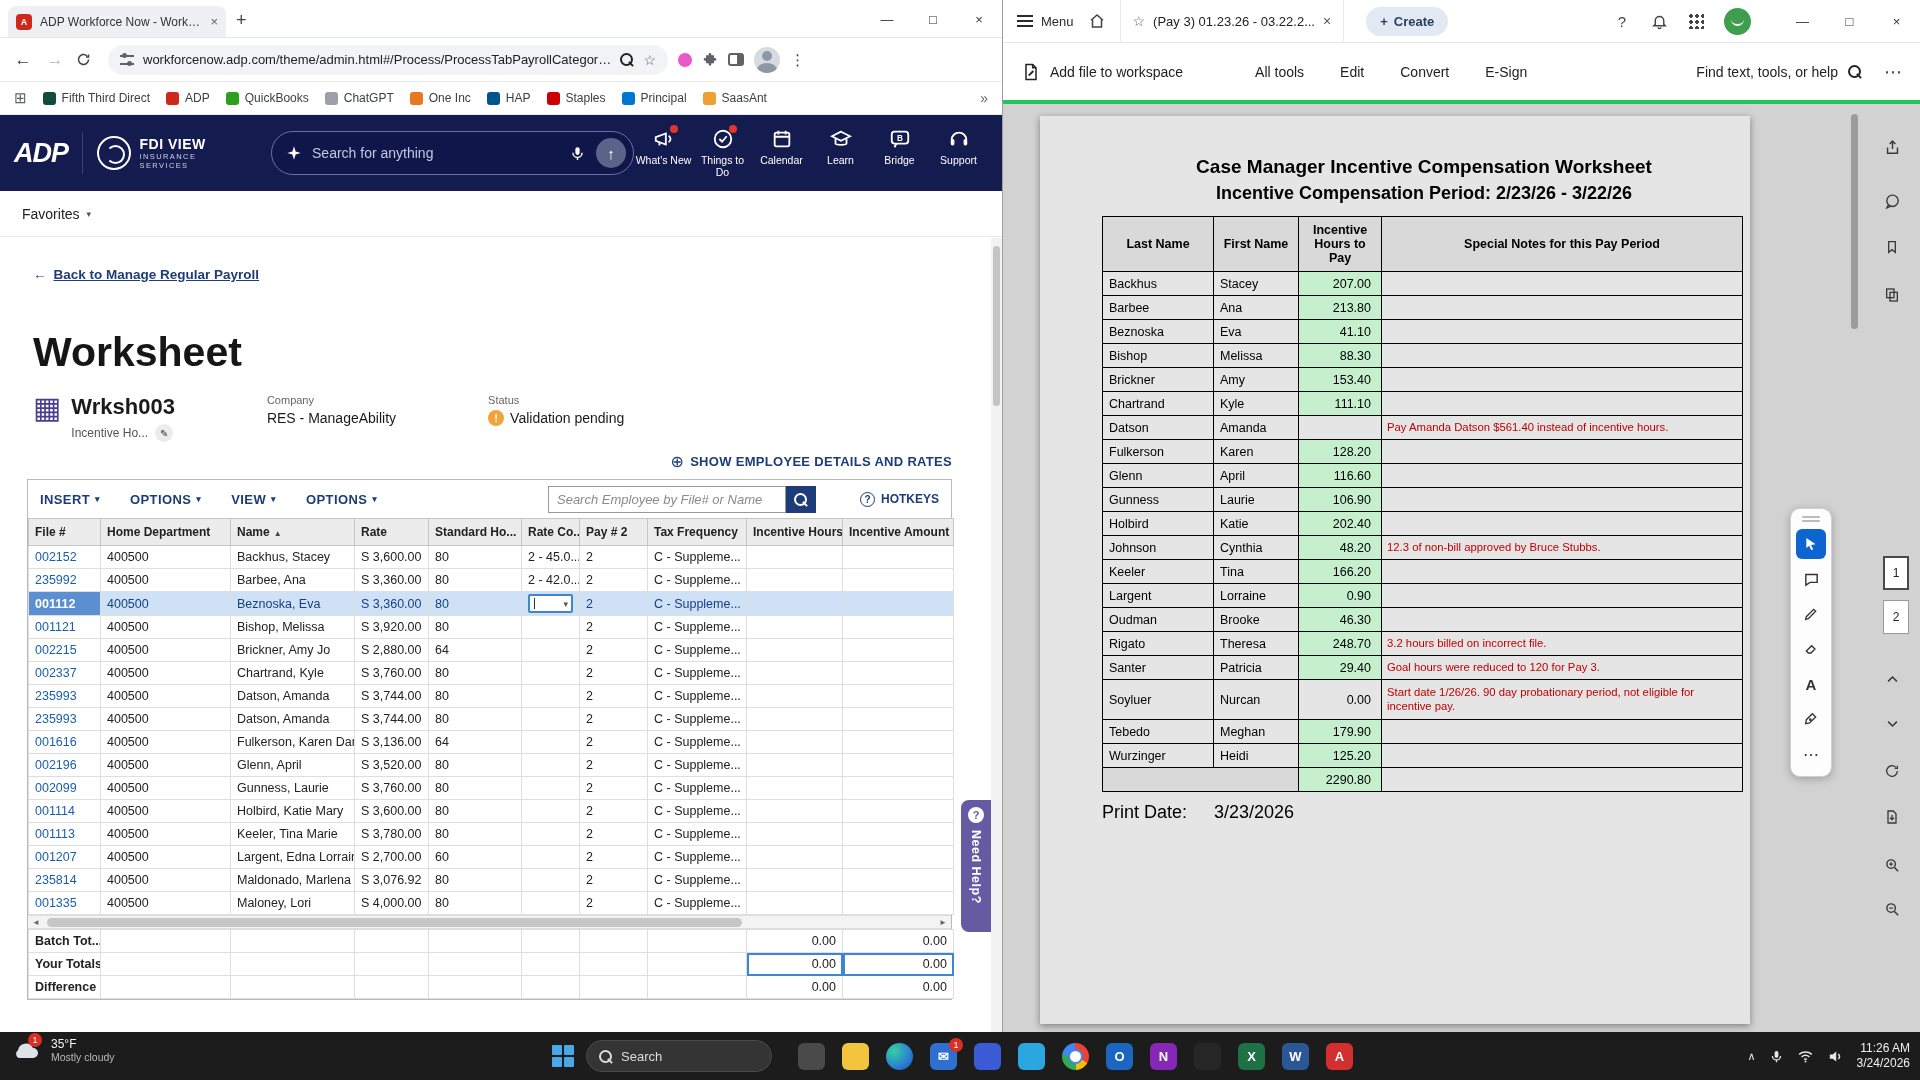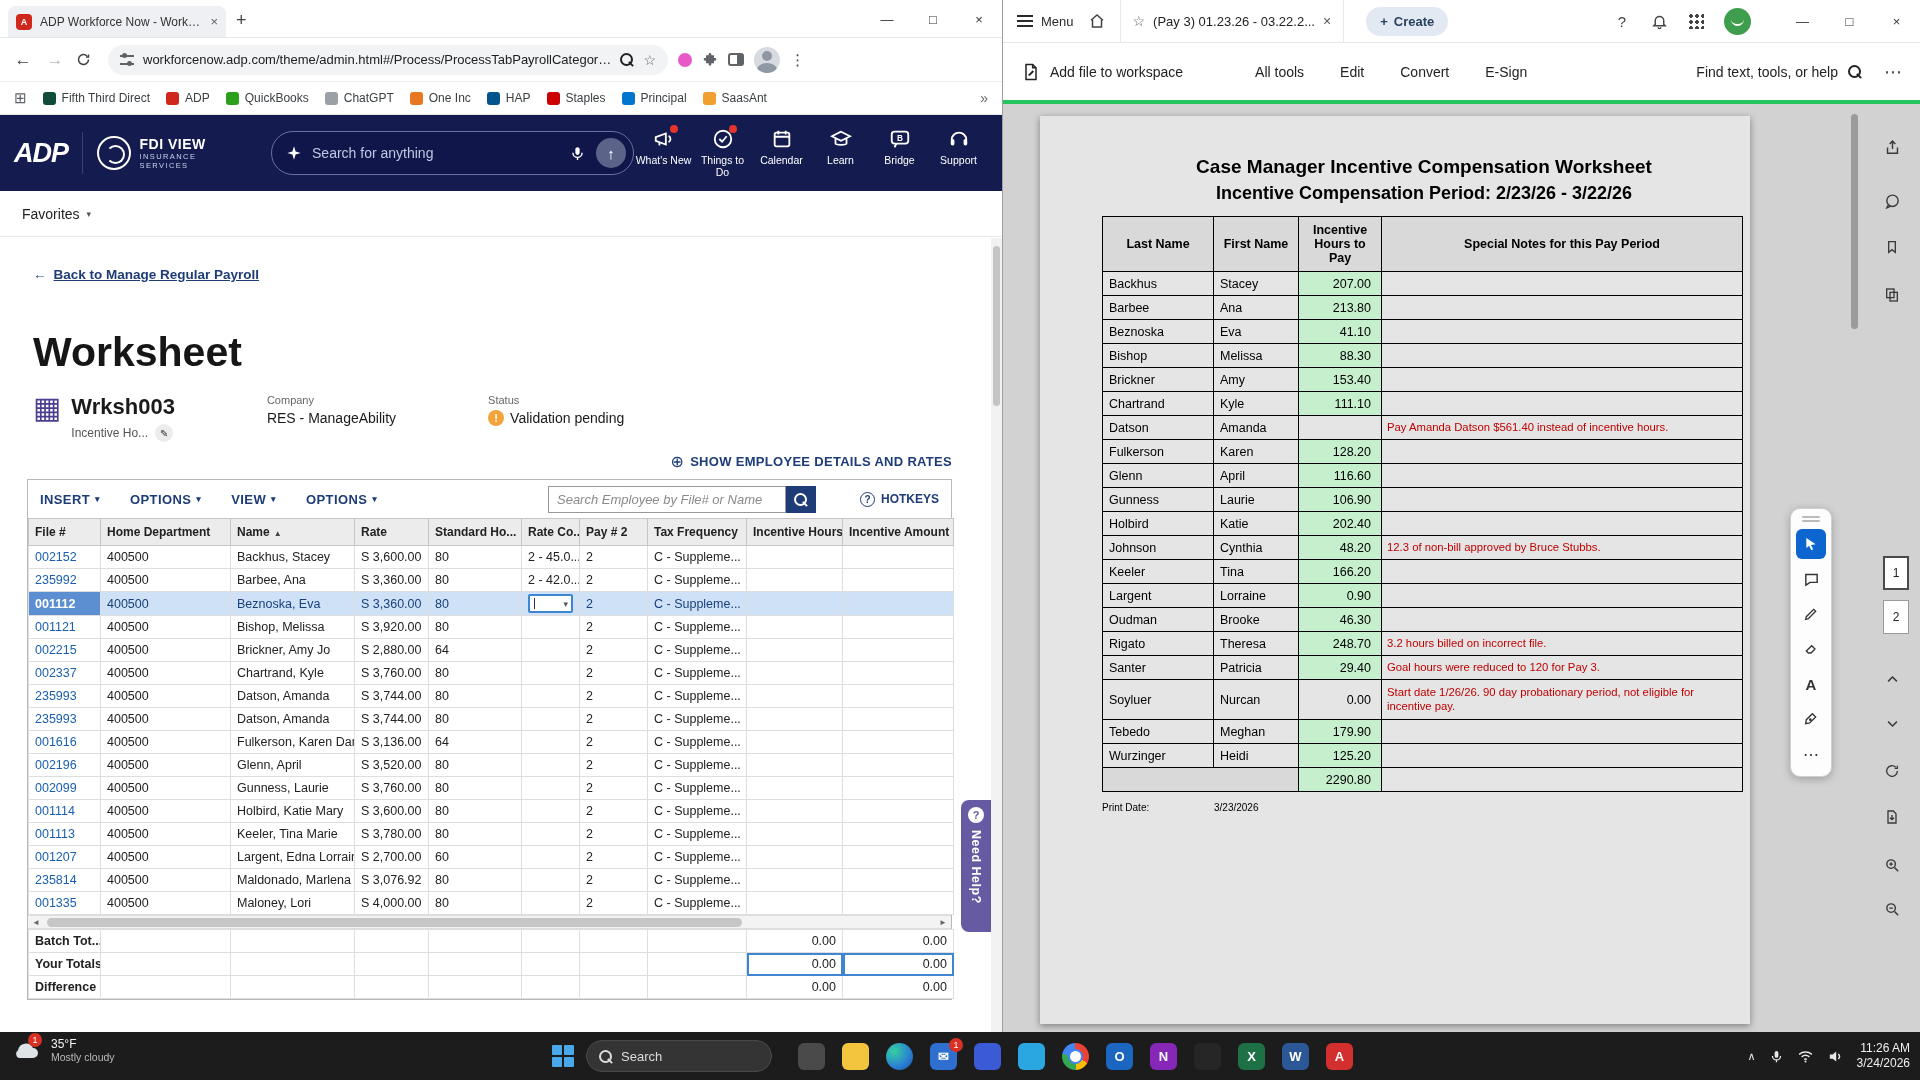--- a/index.html
+++ b/index.html
@@ -154,21 +154,21 @@
 .pdf-t1{font-size:19px;font-weight:700;text-align:center;color:#000}
 .pdf-t2{font-size:18px;font-weight:700;text-align:center;color:#000;margin-top:5px}
 table.pdf{margin-top:12px;border-collapse:collapse;width:640px;table-layout:fixed;color:#000}
 table.pdf th{border:1px solid #000;background:#d9d9d9;font-weight:700;font-size:12.5px;padding:4px;height:55px;vertical-align:middle;text-align:center}
 table.pdf td{border:1px solid #000;padding:2px 6px;height:24px;vertical-align:middle;font-size:12.5px;white-space:nowrap;overflow:hidden}
 table.pdf td.hrs{text-align:right;padding-right:10px}
 table.pdf td.green{background:#c6efce}
 table.pdf td.note{color:#c00000;font-size:11.3px;line-height:1.2;padding:1px 5px;white-space:normal}
 table.pdf tr.tall td{height:40px}
 table.pdf td.graycell{background:#d9d9d9}
-.pdf-print{margin-top:10px;font-size:10px;display:flex;color:#000}
+.pdf-print{margin-top:10px;font-size:18px;display:flex;color:#000}
 .pdf-print .pl{width:112px}
 .pscroll{position:absolute;right:62px;top:10px;width:7px;height:215px;background:#9b9b9b;border-radius:4px}
 .rail{position:absolute;right:0;top:0;bottom:0;width:56px}
 .ri{position:absolute;right:13px;width:30px;height:30px;display:flex;align-items:center;justify-content:center;color:#3a3a3a}
 .pgbox{position:absolute;right:11px;width:26px;height:34px;background:#fff;display:flex;align-items:center;justify-content:center;font-size:12px;color:#222}
 .pgbox.cur{border:2px solid #4a4a4a}
 .pgbox.oth{border:1px solid #9a9a9a}
 .pal{position:absolute;right:88px;top:404px;width:42px;background:#fdfdfd;border:1px solid #d0d0d0;border-radius:10px;box-shadow:0 2px 8px rgba(0,0,0,.25);display:flex;flex-direction:column;align-items:center;padding:7px 0;gap:5px}
 .pal-handle{width:18px;height:2px;background:#bbb;border-radius:1px;box-shadow:0 4px 0 #bbb;margin-bottom:6px}
 .pi{width:30px;height:30px;border-radius:6px;display:flex;align-items:center;justify-content:center;color:#333}

